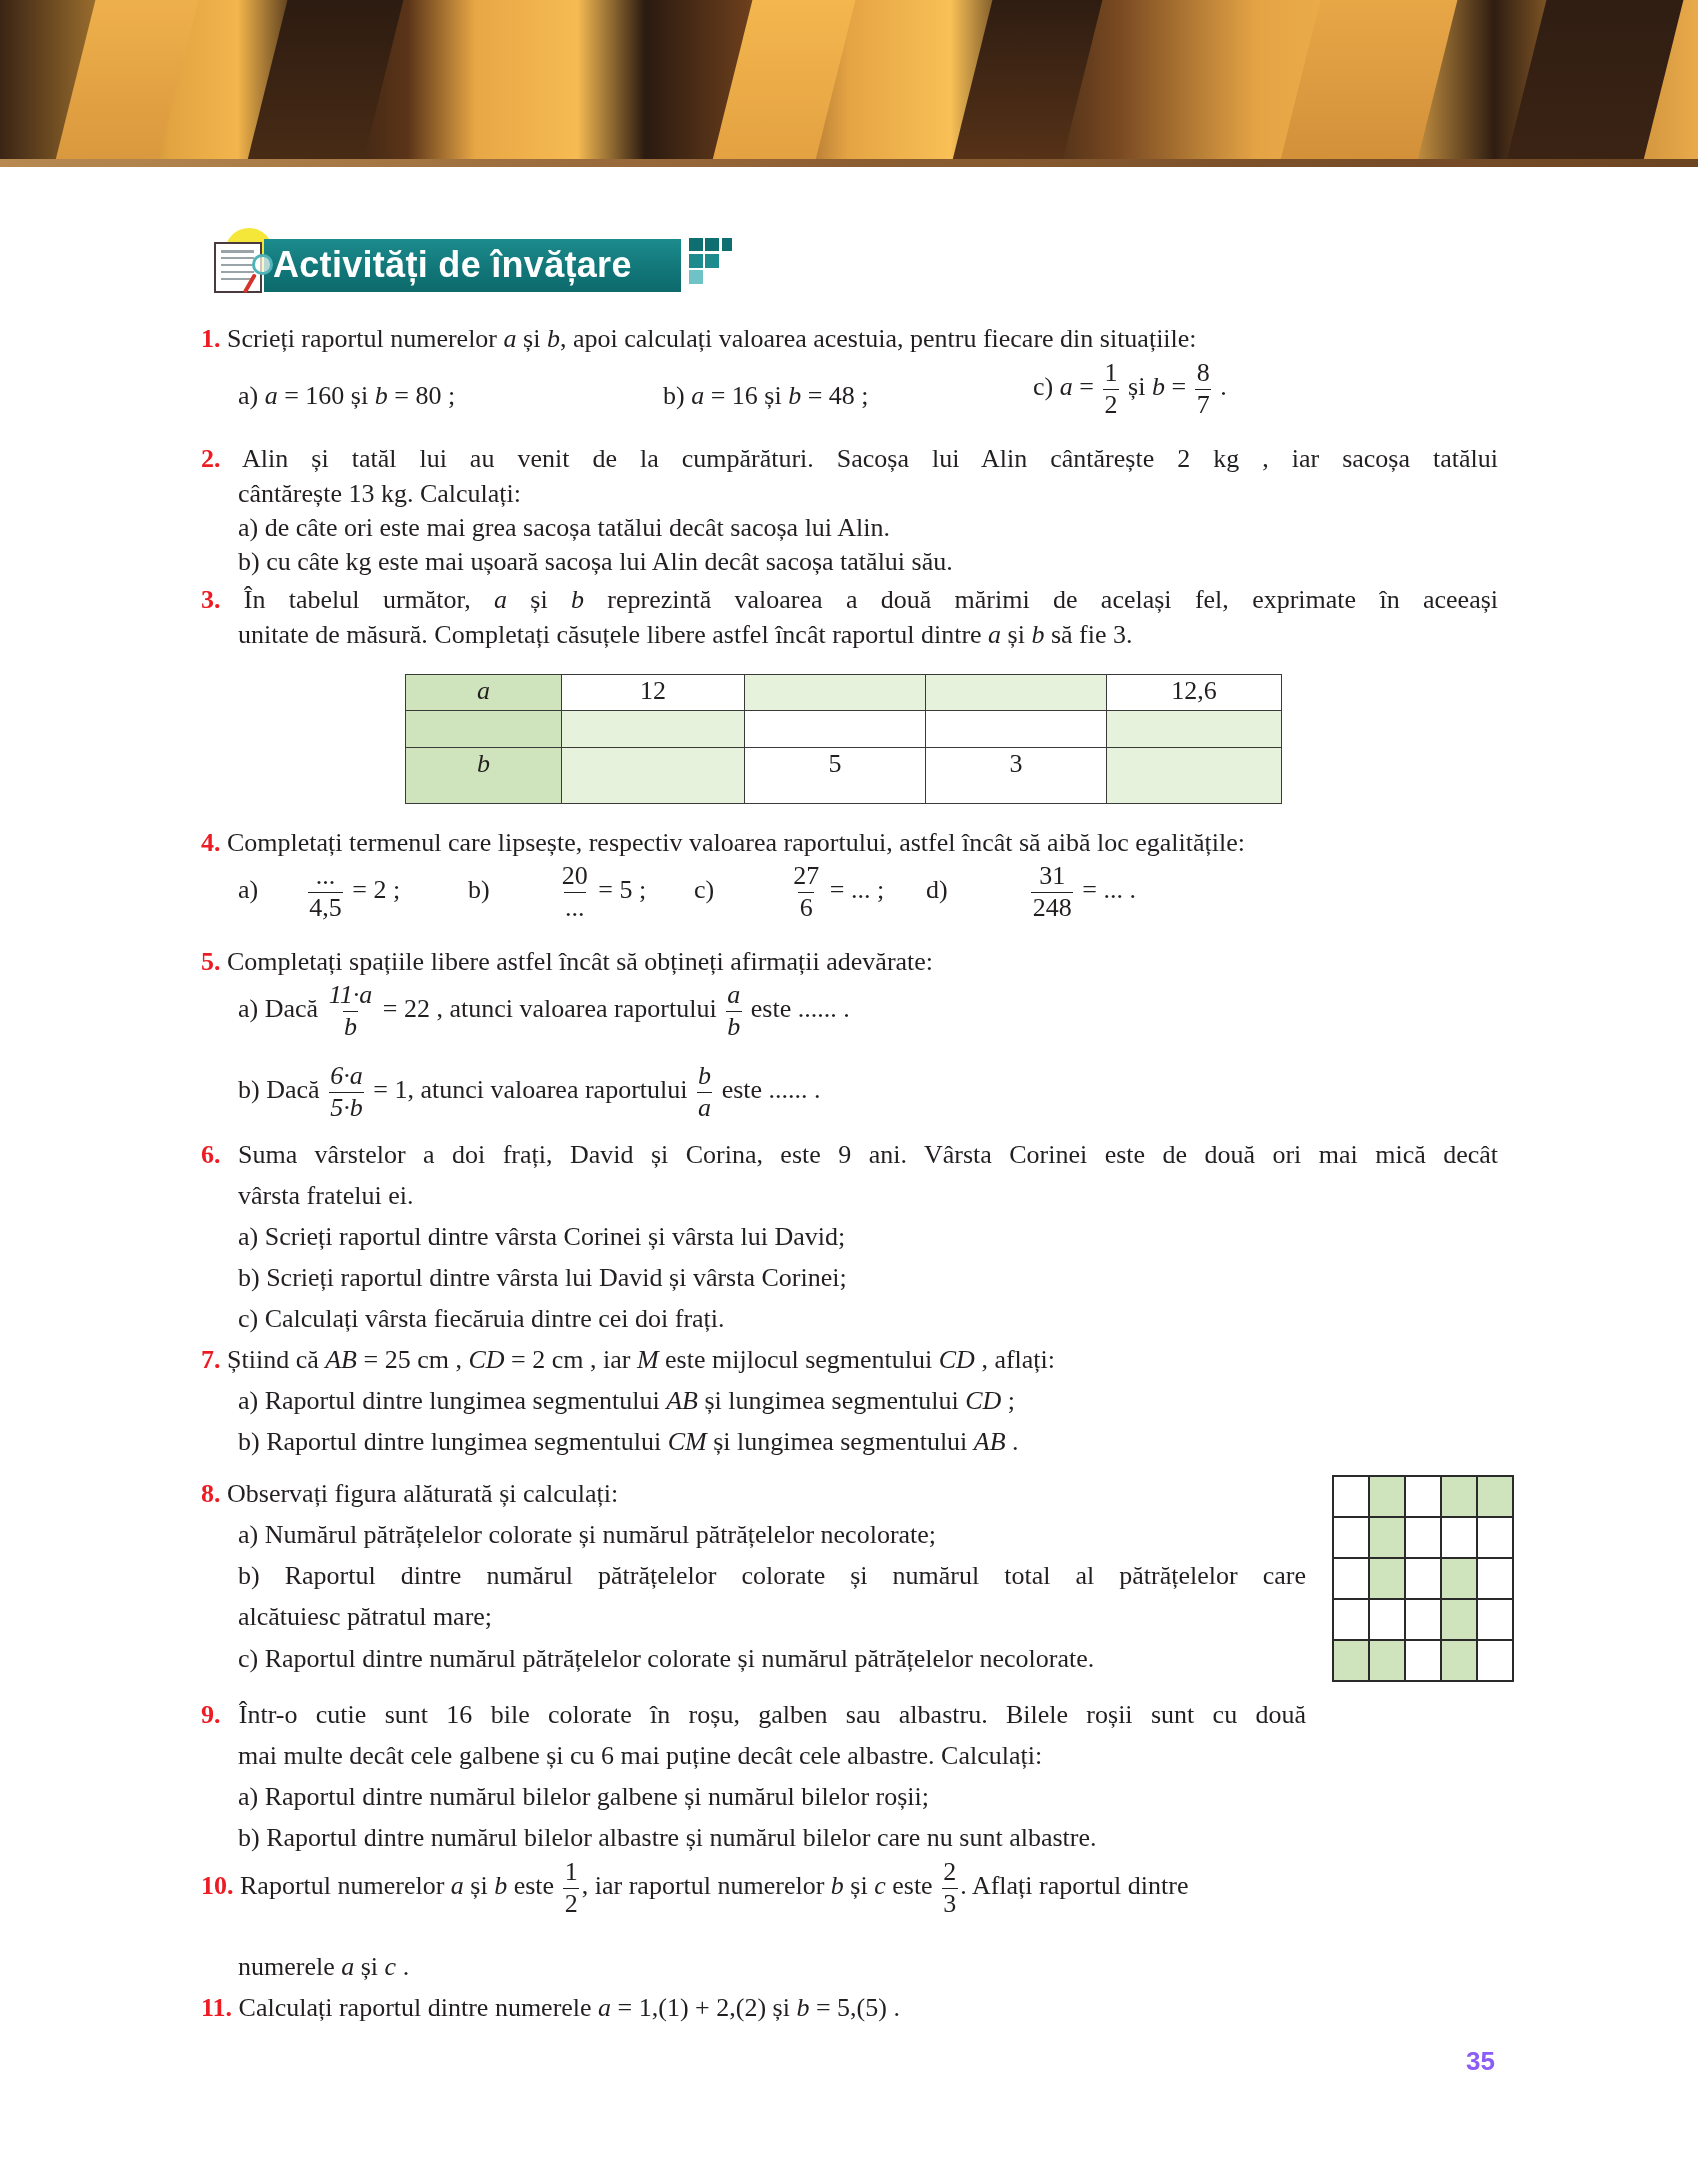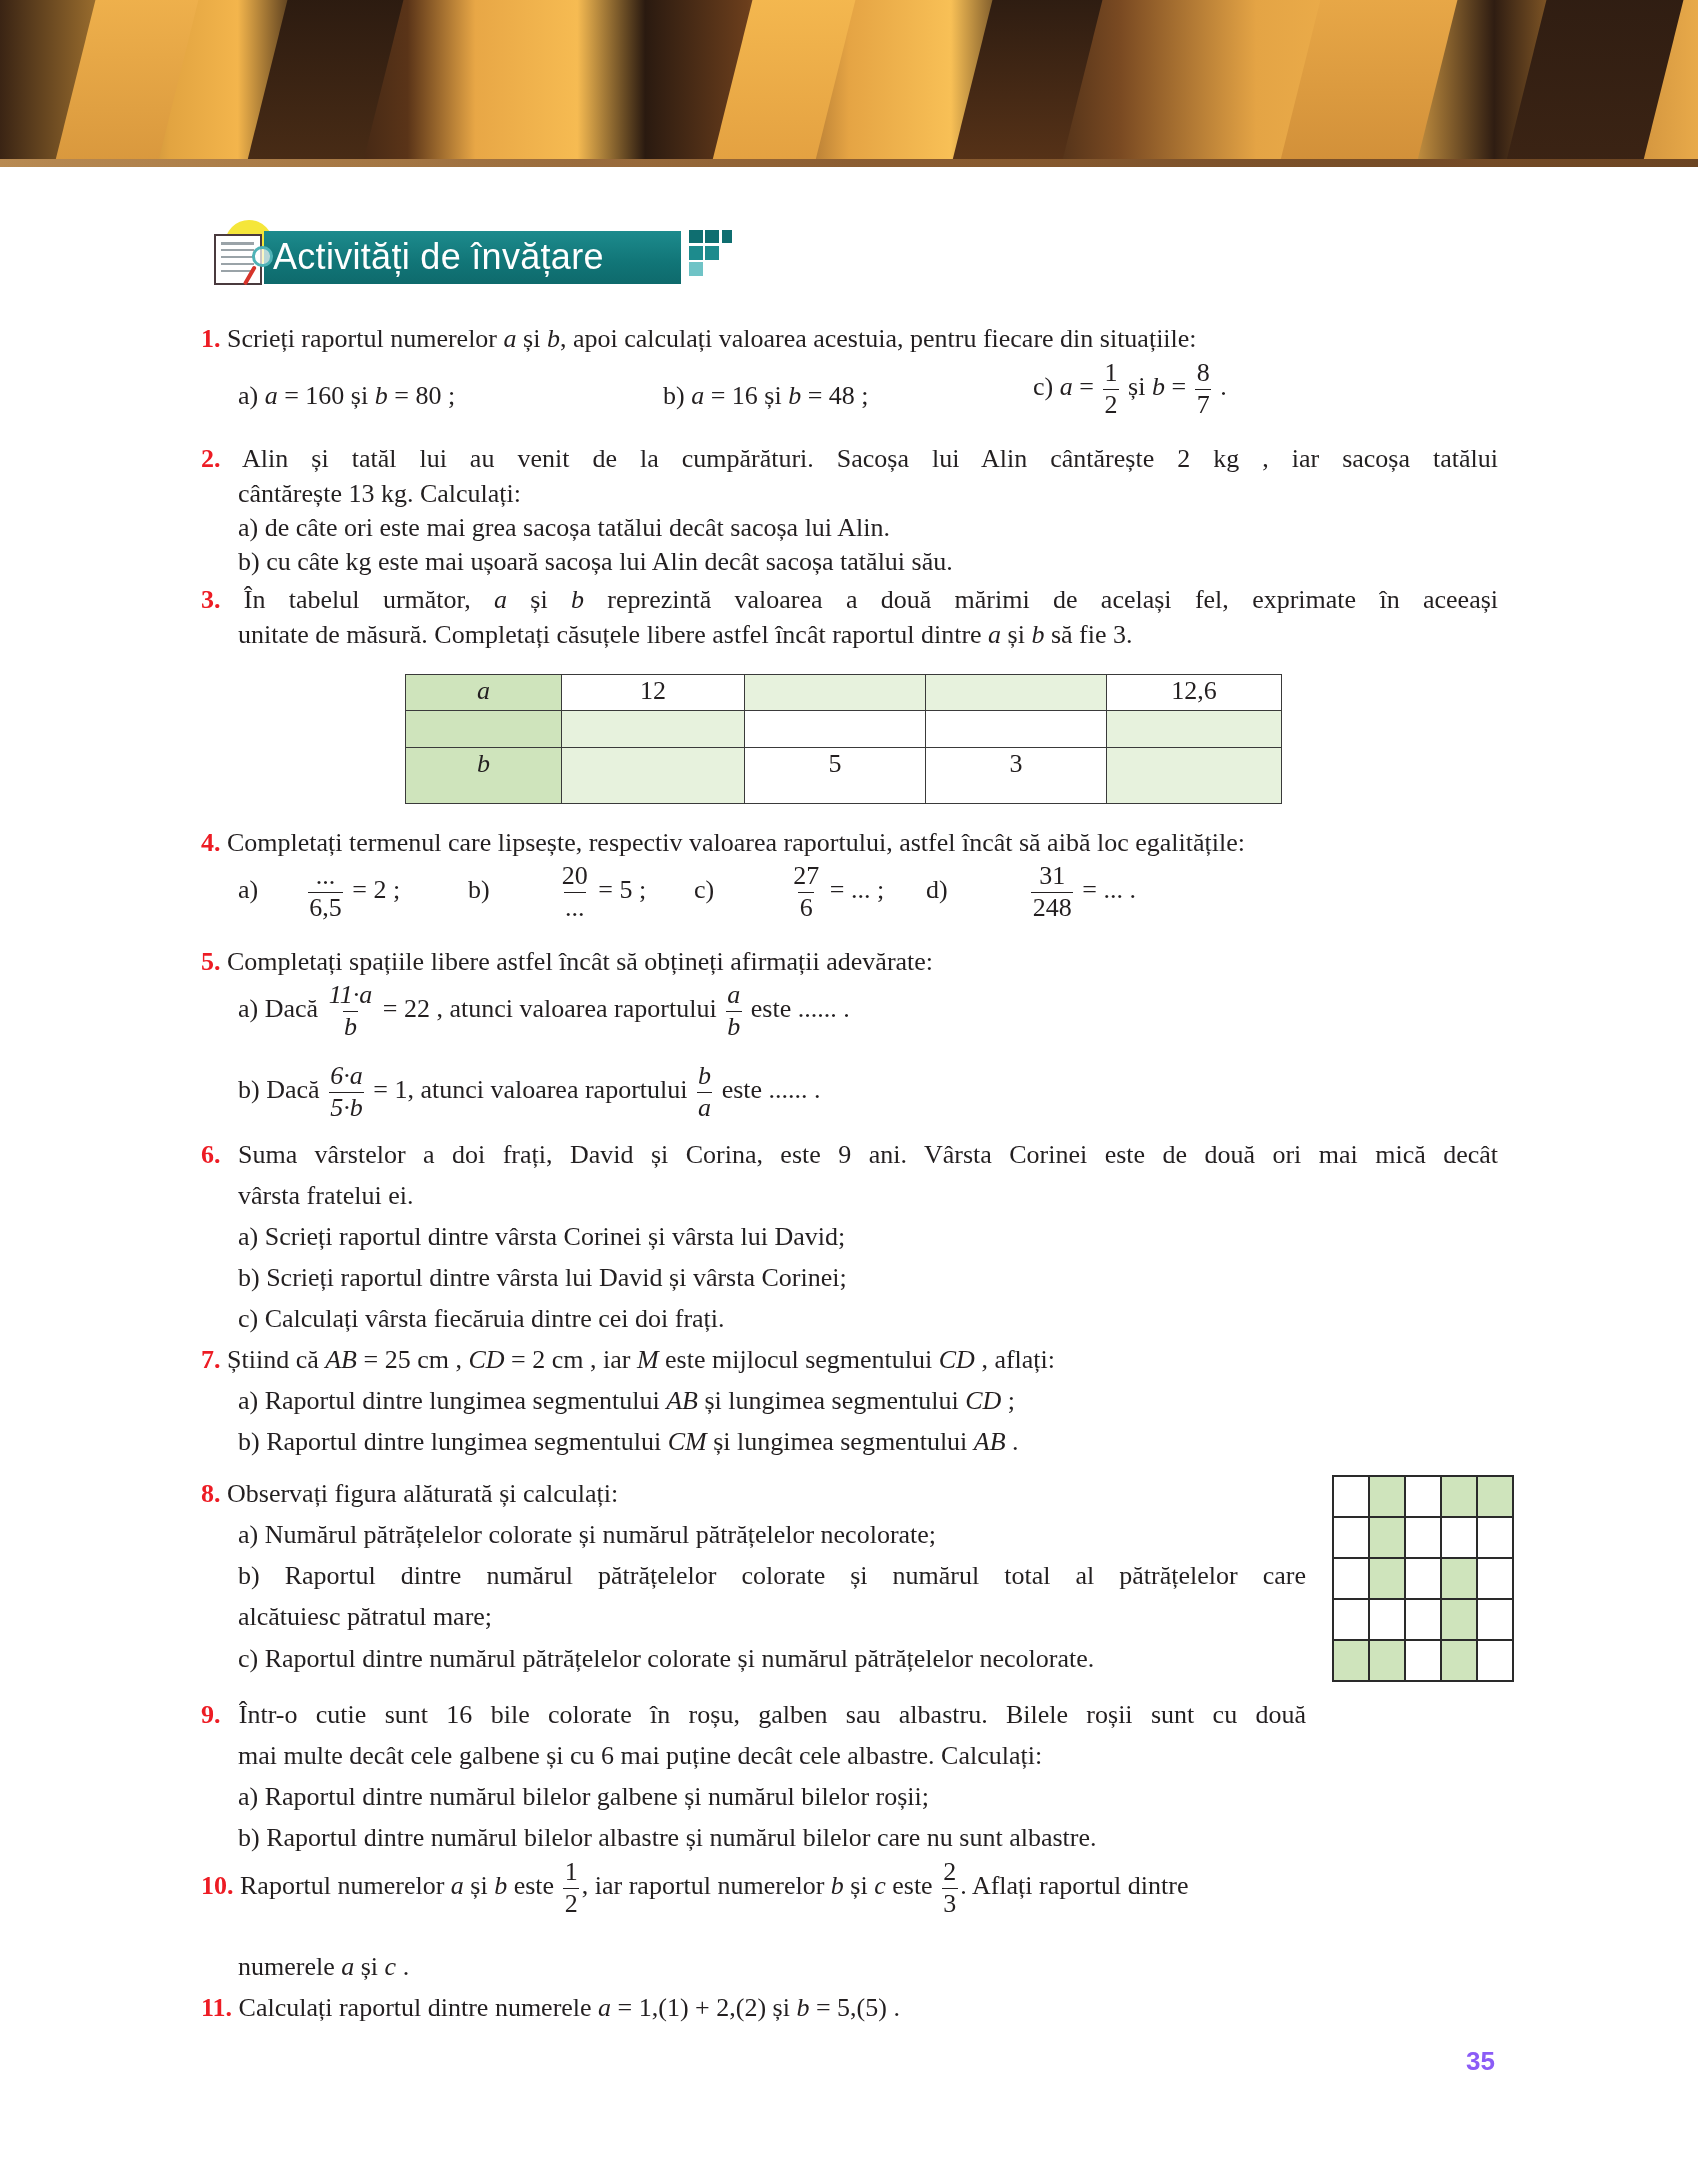--- a/index.html
+++ b/index.html
@@ -7,21 +7,21 @@
   body { position: relative; overflow: hidden; font-family: "Liberation Serif", "DejaVu Serif", serif; color: #231f20; }
 
   
   .banner { position: absolute; left: 0; top: 0; width: 1698px; height: 159px; overflow: hidden;
     background: linear-gradient(90deg, #3a2414 0%, #e2a441 10%, #f3b54c 14%, #2e1c12 18%, #5a3418 24%, #e8a746 28%, #f6bb52 34%, #2a1a10 38%, #6b3e1c 44%, #e5a444 50%, #f8c056 56%, #3b2414 60%, #7a4a22 66%, #e4a445 74%, #f0b24d 82%, #2f1d12 88%, #c48636 94%, #e8aa4a 100%); }
   .banner .shard { position: absolute; top: -13.7px; height: 192px; transform: skewX(-14deg); }
   .banner-strip { position: absolute; left: 0; top: 159px; width: 1698px; height: 8.2px;
     background: linear-gradient(90deg, #b88a52, #8c5e32 50%, #6b4422); }
 
   
-  .section-title { position: absolute; left: 211px; top: 220px; width: 527px; height: 77px; }
+  .section-title { position: absolute; left: 211px; top: 228px; width: 527px; height: 77px; font-weight: bold; }
   .title-circle { position: absolute; left: 13.7px; top: 0px; width: 48px; height: 48px; border-radius: 50%; background: #f5e63a; }
   .title-book { position: absolute; left: 2.7px; top: 13.7px; width: 48px; height: 51px; background: #fff; border: 2.7px solid #4a3a3e; }
   .title-book .line { position: absolute; left: 5.5px; height: 2.1px; width: 33px; background: #9aa3a8; }
   .title-lens { position: absolute; left: 41px; top: 26px; width: 20.5px; height: 20.5px; border-radius: 50%; border: 3.4px solid #4fb3b7; background: rgba(255,255,255,0.7); }
   .title-handle { position: absolute; left: 37px; top: 45px; width: 4.1px; height: 20.5px; background: #d6342a; transform: rotate(30deg); border-radius: 2.1px; }
   .title-bar { position: absolute; left: 53px; top: 11px; width: 417px; height: 53px;
     background: linear-gradient(180deg, #1d8b8d 0%, #117577 60%, #0e6a6c 100%); }
   .title-text { position: absolute; left: 62px; top: 12.3px; font-family: "Liberation Sans", "DejaVu Sans", sans-serif; font-size: 36px; color: #ffffff; letter-spacing: 0.3px; line-height: 49px; }
   .sq { position: absolute; width: 13.7px; height: 13.7px; }
 
@@ -123,21 +123,21 @@
 
   <div class="p" style="top:504px;">
     <span class="num">4.</span>
     <span>Completați termenul care lipsește, respectiv valoarea raportului, astfel încât să aibă loc egalitățile:</span>
   </div>
   <div class="p" style="top:541px;left:37px;">
     <span>a)</span>
     <span style="display:inline-block;width:34px"></span>
     <span class="frac">
         <span class="n">...</span>
-        <span class="d">6,5</span>
+        <span class="d">4,5</span>
       </span><span> = 2 ;</span>
   </div>
   <div class="p" style="top:541px;left:267px;">
     <span>b)</span>
     <span style="display:inline-block;width:55px"></span>
     <span class="frac">
         <span class="n">20</span>
         <span class="d">...</span>
       </span><span> = 5 ;</span>
   </div>

